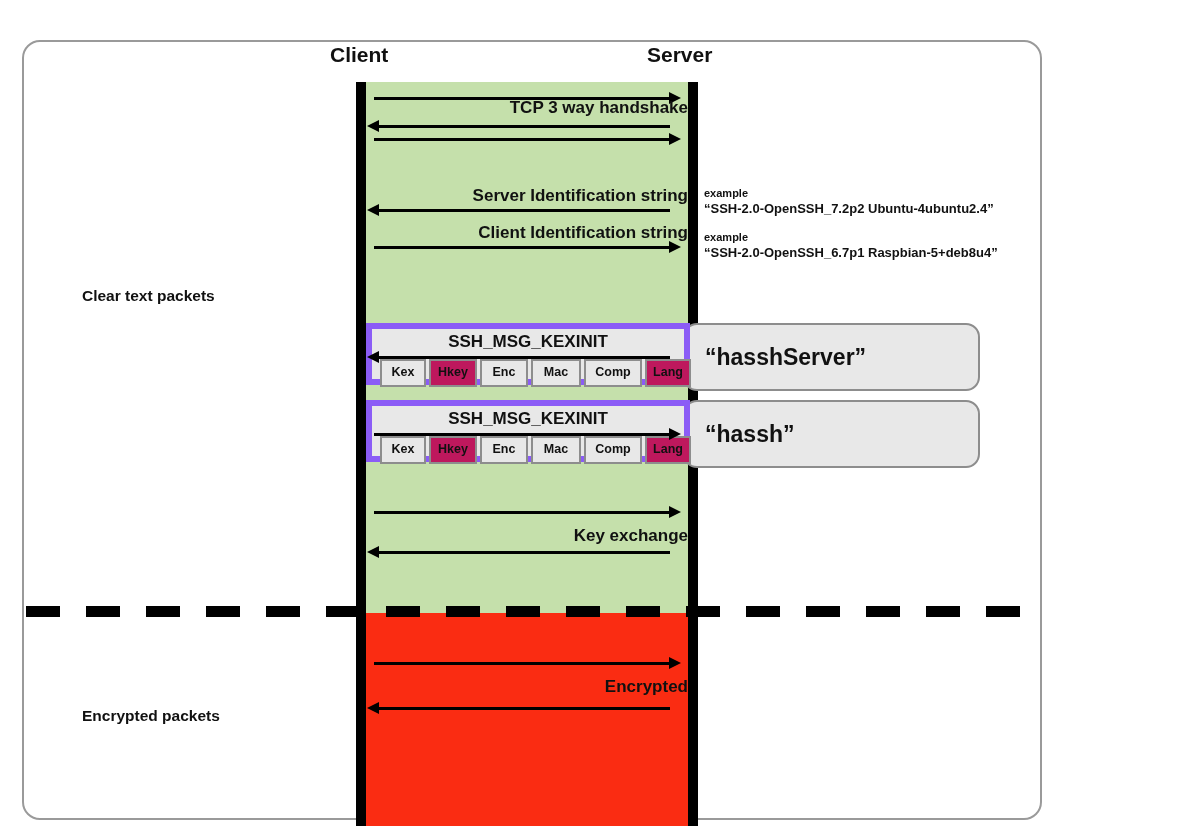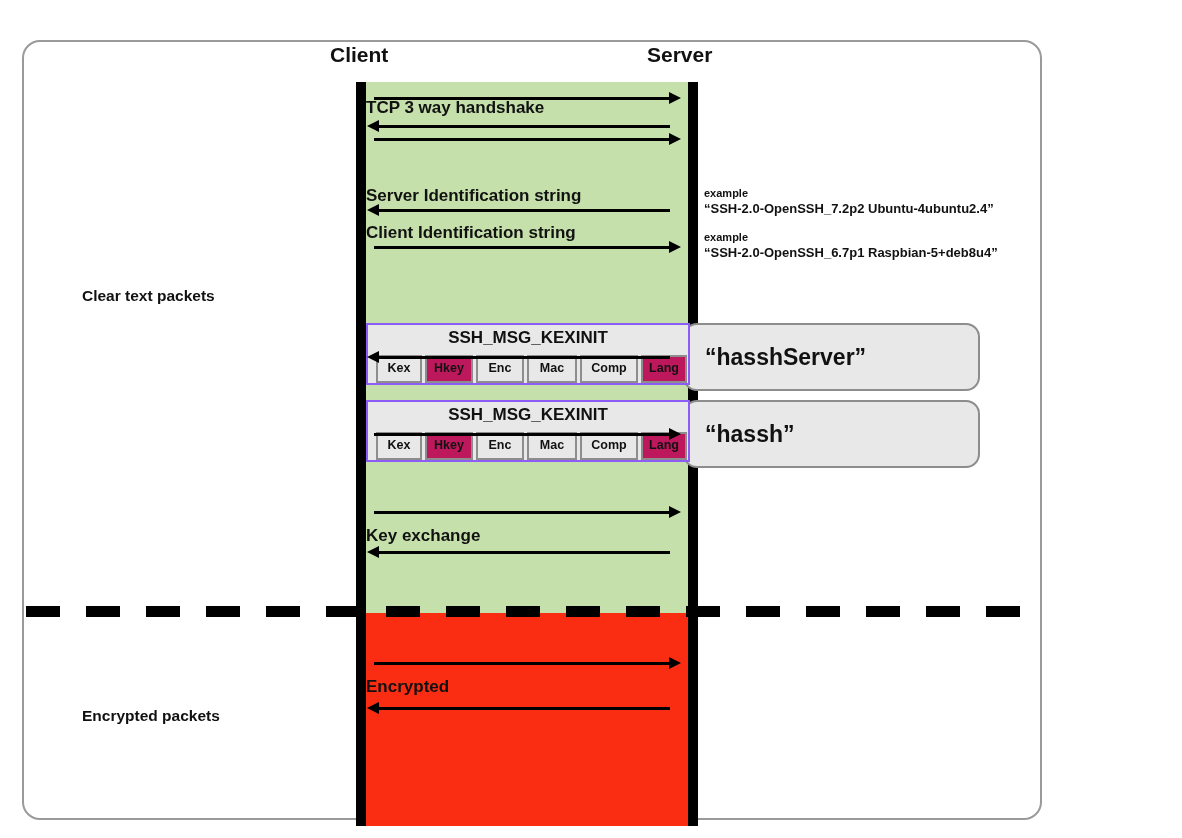--- a/index.html
+++ b/index.html
@@ -50,32 +50,32 @@
   .arrow::after{
     content:"";position:absolute;top:-5px;width:0;height:0;
     border-top:6.5px solid transparent;border-bottom:6.5px solid transparent;
   }
   .arrow.right::after{right:-11px;border-left:12px solid #000;}
   .arrow.left::after{left:-11px;border-right:12px solid #000;}
 
   
   .cap{
     position:absolute;font-weight:bold;color:#111;white-space:nowrap;
-    text-align:left;
+    text-align:right;
   }
 
   
   .example{position:absolute;white-space:nowrap;}
   .example .lead{font-weight:bold;font-size:11px;color:#111;line-height:15px;}
   .example .val{font-weight:bold;font-size:13px;color:#111;line-height:16px;}
 
   
   .kexbox{
     position:absolute;left:366px;width:324px;height:62px;
-    background:#e8e8e8;border:2px solid #8b5cf6;box-sizing:border-box;
+    background:#e8e8e8;border:6px solid #8b5cf6;box-sizing:border-box;
   }
   .kextitle{
     position:absolute;left:0;right:0;top:3px;text-align:center;
     font-weight:bold;font-size:17px;color:#111;white-space:nowrap;
   }
   .cells{
     position:absolute;left:8px;top:30px;display:flex;gap:3px;align-items:flex-end;
   }
   .cell{
     border:2px solid #8d8d8d;background:#e8e8e8;box-sizing:border-box;

